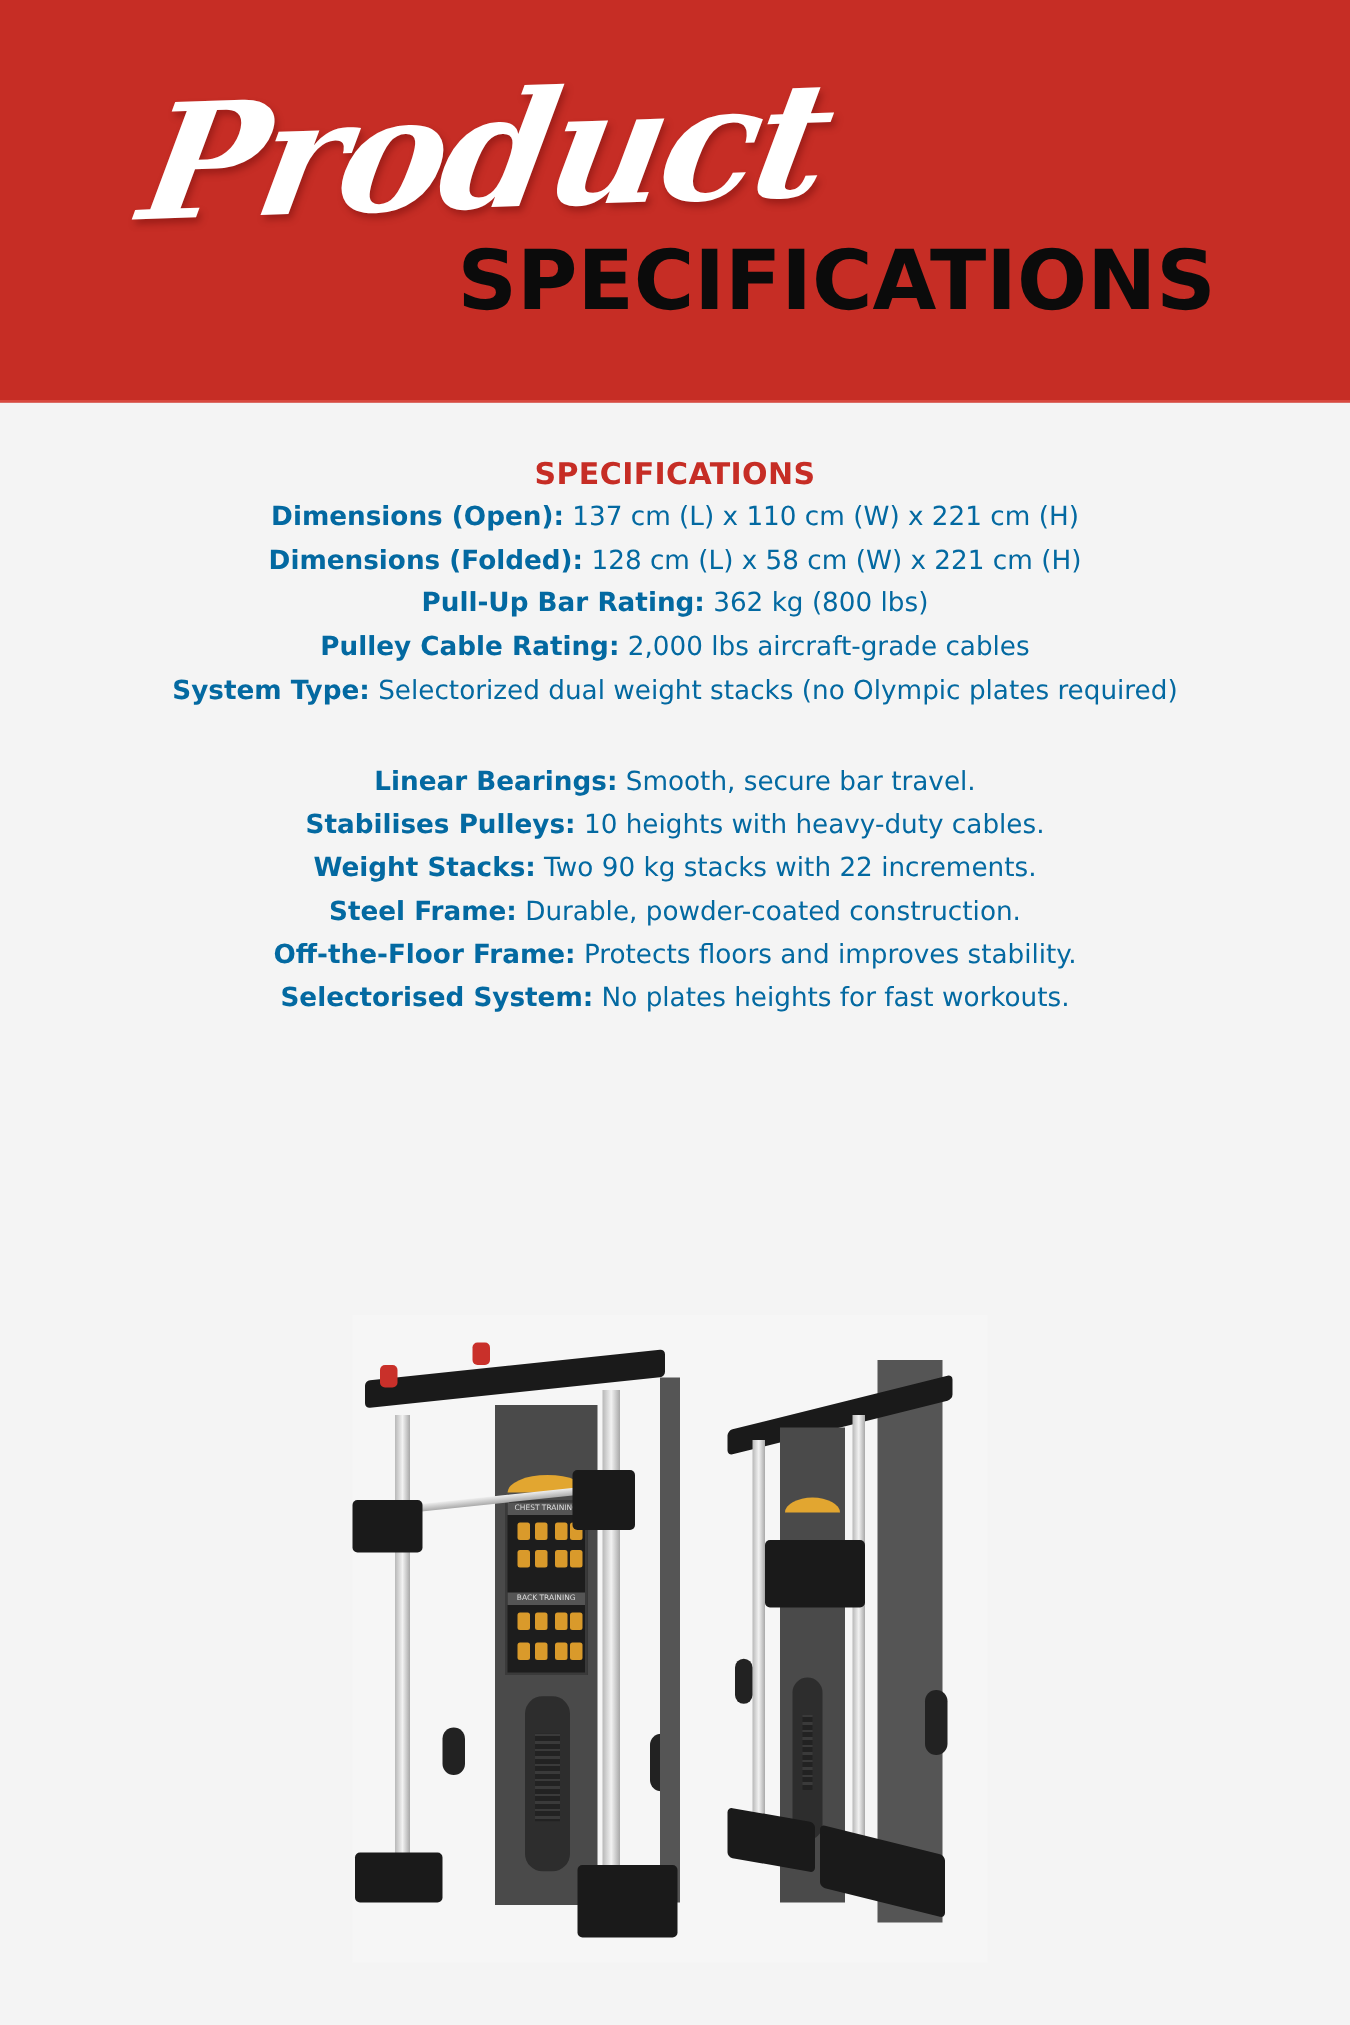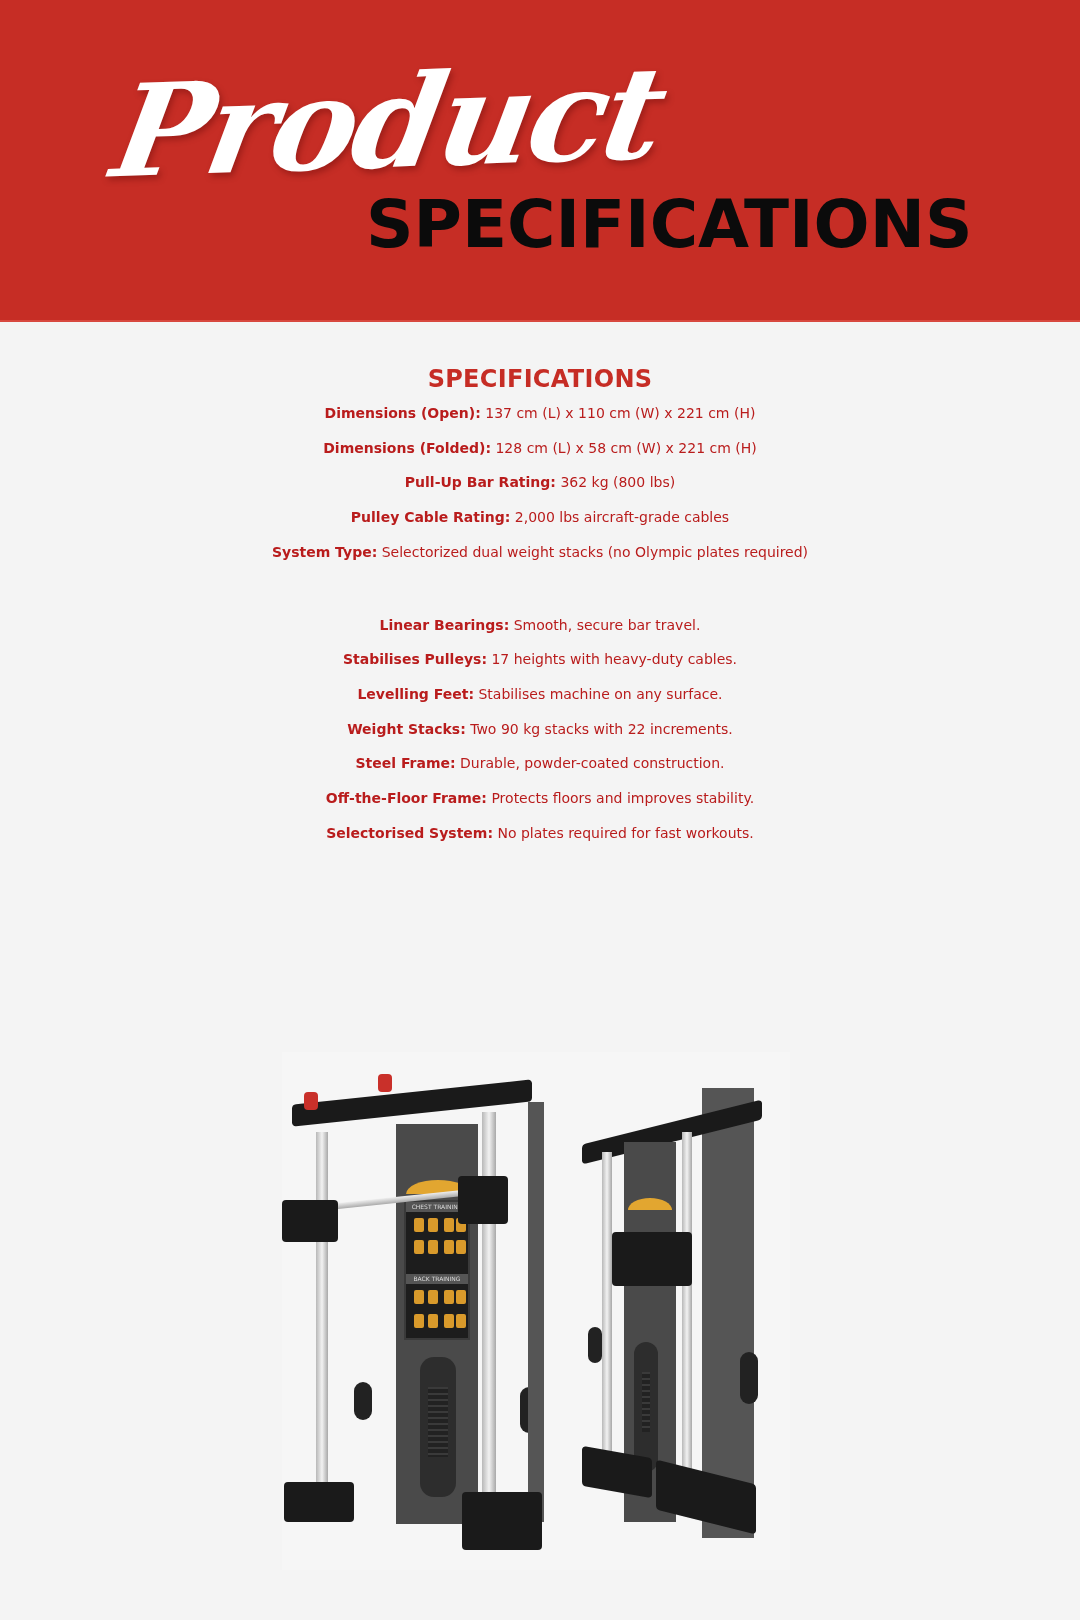--- a/index.html
+++ b/index.html
@@ -30,21 +30,21 @@
     position: absolute; left: 0; top: 362px; width: 1080px;
     text-align: center;
   }
   .section-title {
     font-family: "DejaVu Sans", sans-serif; font-weight: bold;
     font-size: 24px; color: #c62d25; letter-spacing: 0.3px;
     height: 34px; line-height: 34px;
   }
   .row {
     font-family: "DejaVu Sans", sans-serif;
-    font-size: 14px; line-height: 34.7px; color: #b91c1c;
+    font-size: 21px; line-height: 34.7px; color: #0369a1;
     white-space: nowrap;
   }
   .row .k { font-weight: bold; }
   .row .v { font-weight: normal; }
   .spacer { height: 38px; }
 
   .photo {
     position: absolute; left: 282px; top: 1052px; width: 508px; height: 518px;
     background: #f6f6f6;
   }
@@ -78,26 +78,25 @@
     <div class="row"><span class="k">Dimensions (Folded):</span> <span class="v">128 cm (L) x 58 cm (W) x 221 cm (H)</span></div>
     <div class="row"><span class="k">Pull-Up Bar Rating:</span> <span class="v">362 kg (800 lbs)</span></div>
     <div class="row"><span class="k">Pulley Cable Rating:</span> <span class="v">2,000 lbs aircraft-grade cables</span></div>
     <div class="row"><span class="k">System Type:</span> <span class="v">Selectorized dual weight stacks (no Olympic plates required)</span></div>
   </section>
 
   <div class="spacer"></div>
 
   <section>
     <div class="row"><span class="k">Linear Bearings:</span> <span class="v">Smooth, secure bar travel.</span></div>
-    <div class="row"><span class="k">Stabilises Pulleys:</span> <span class="v">17 heights with heavy-duty cables.</span></div>
-    <div class="row"><span class="k">Levelling Feet:</span> <span class="v">Stabilises machine on any surface.</span></div>
+    <div class="row"><span class="k">Stabilises Pulleys:</span> <span class="v">10 heights with heavy-duty cables.</span></div>
     <div class="row"><span class="k">Weight Stacks:</span> <span class="v">Two 90 kg stacks with 22 increments.</span></div>
     <div class="row"><span class="k">Steel Frame:</span> <span class="v">Durable, powder-coated construction.</span></div>
     <div class="row"><span class="k">Off-the-Floor Frame:</span> <span class="v">Protects floors and improves stability.</span></div>
-    <div class="row"><span class="k">Selectorised System:</span> <span class="v">No plates required for fast workouts.</span></div>
+    <div class="row"><span class="k">Selectorised System:</span> <span class="v">No plates heights for fast workouts.</span></div>
   </section>
 </main>
 
 <figure class="photo">
 
   <div class="machine" style="left:0;top:0;width:280px;height:518px;">
     <div class="black" style="left:10px;top:40px;width:240px;height:22px;transform:skewY(-6deg);"></div>
     <div class="handle" style="left:22px;top:40px;width:14px;height:18px;"></div>
     <div class="handle" style="left:96px;top:22px;width:14px;height:18px;"></div>
     <div class="post" style="left:34px;top:80px;width:12px;height:370px;"></div>

